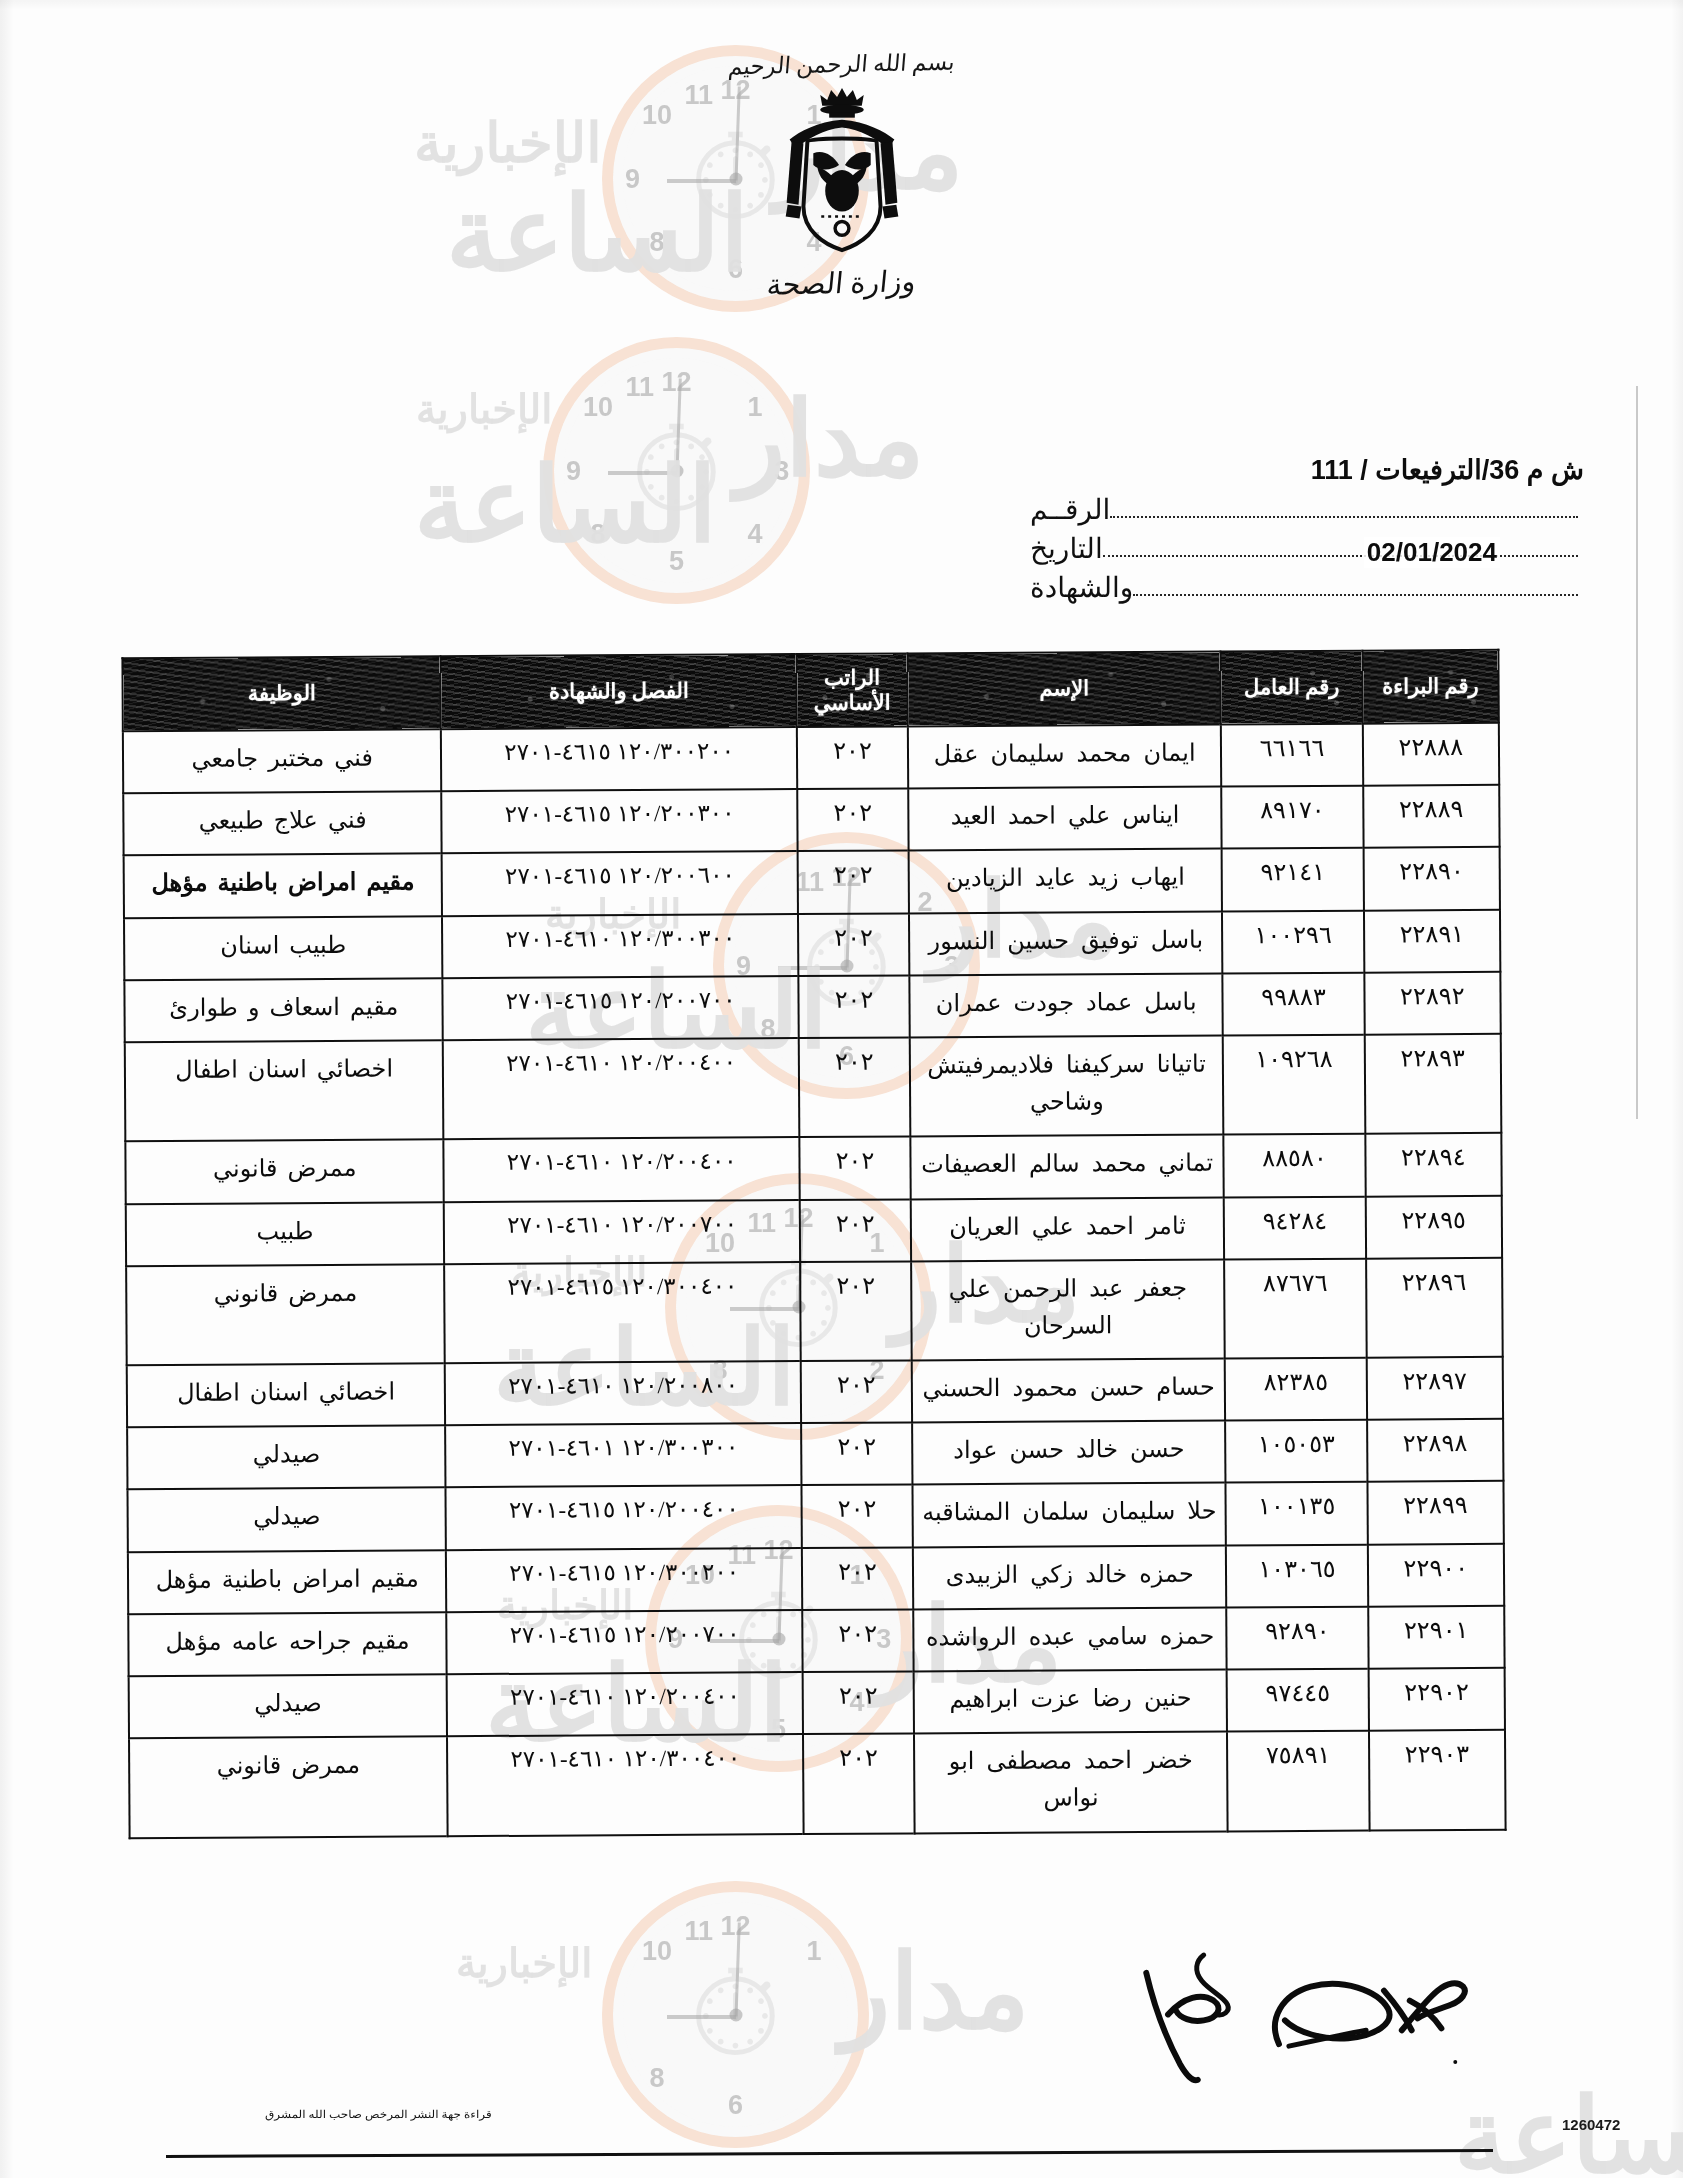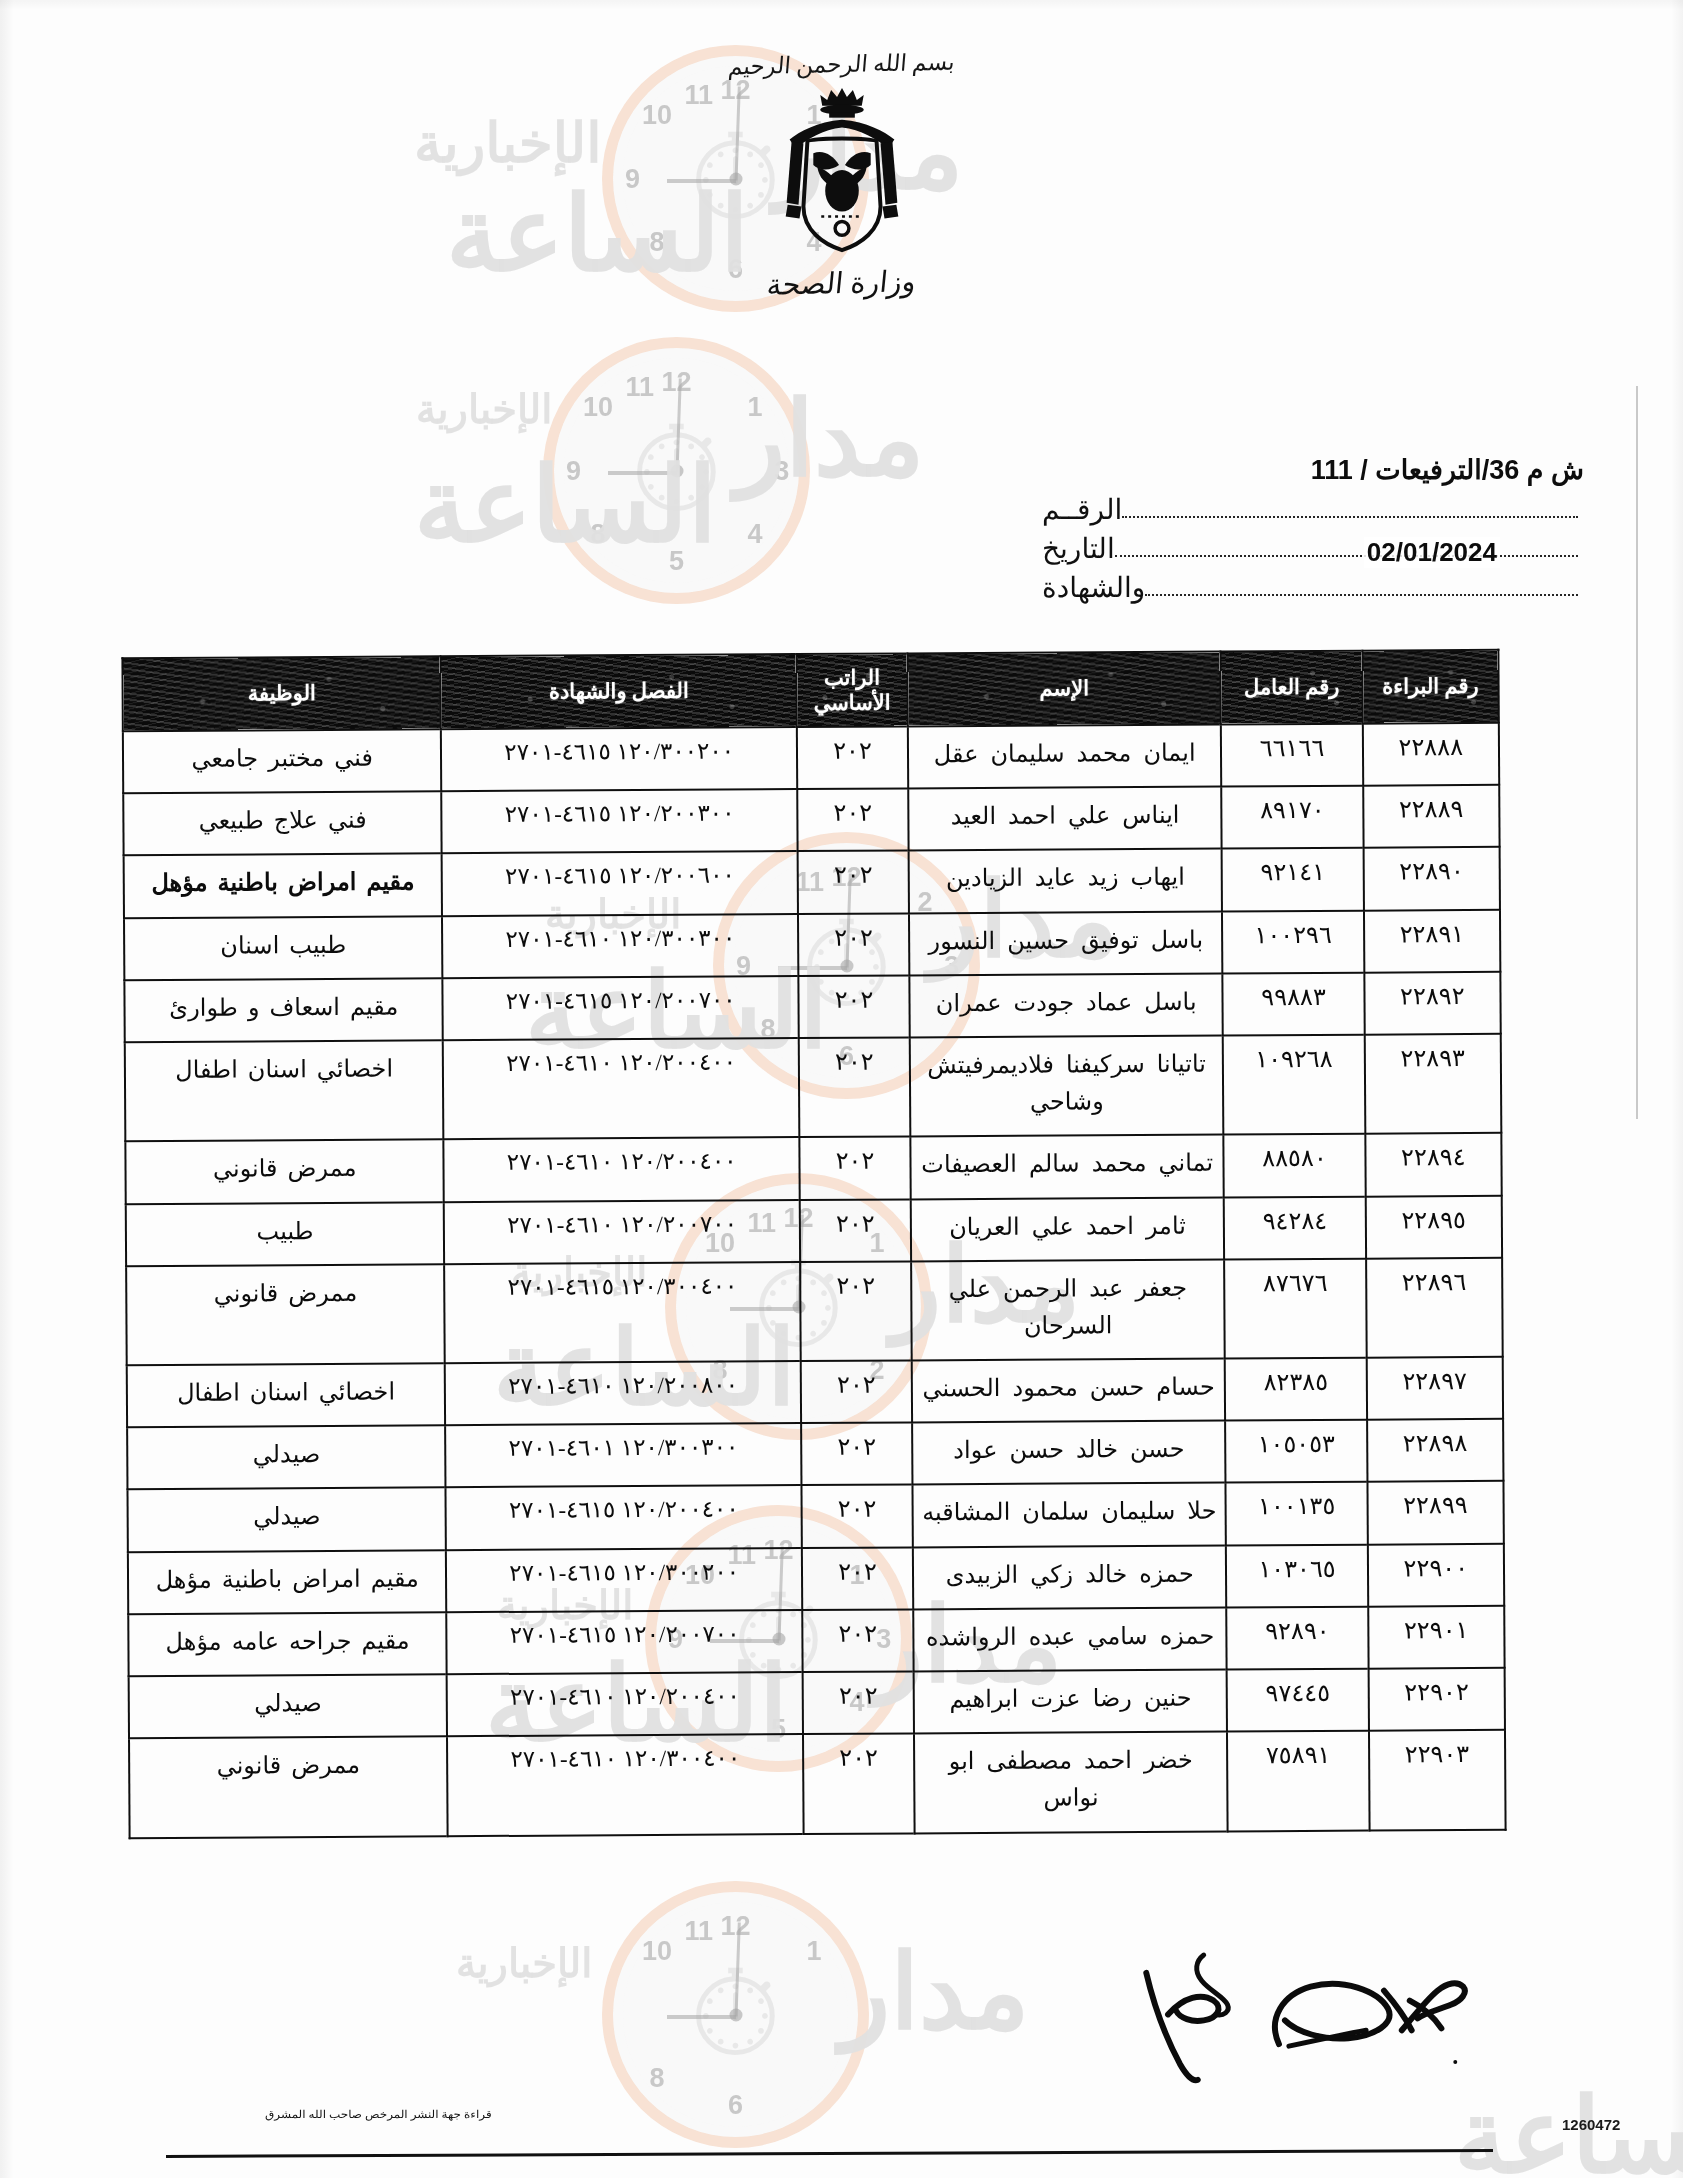--- a/index.html
+++ b/index.html
@@ -133,21 +133,20 @@
     padding-left: 99px;
     margin-top: 28px;
   }
   .ref-row {
     display: flex;
     flex-direction: row;
     align-items: flex-end;
     justify-content: flex-end;
     margin-bottom: 6px;
     position: relative;
-    margin-left: 12px;
   }
   .ref-label {
     font-family: "Liberation Serif", serif;
     font-size: 28px;
     color: #101010;
     white-space: nowrap;
     letter-spacing: 1px;
   }
   .ref-dots {
     flex: 1;

